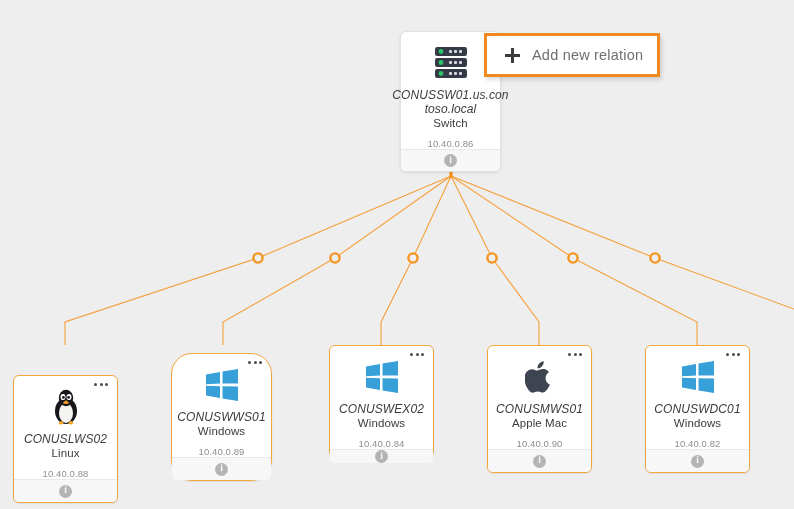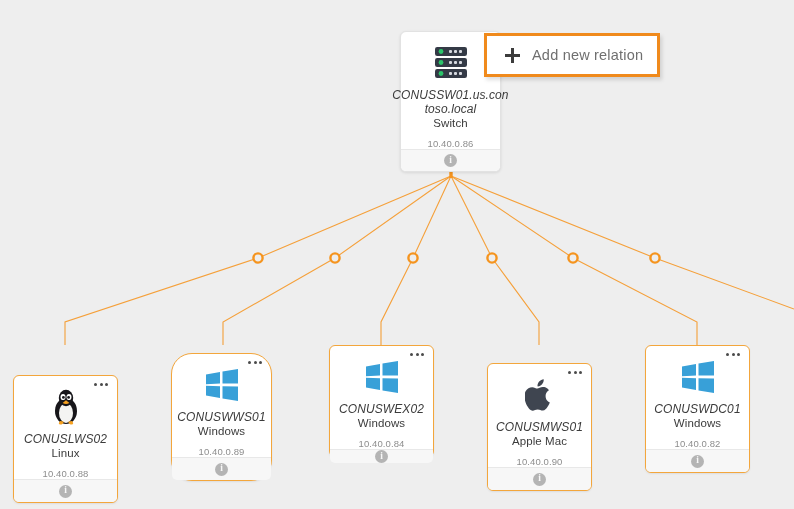--- a/index.html
+++ b/index.html
@@ -287,21 +287,21 @@
       </div>
       <div class="nm">CONUSWEX02</div>
       <div class="os">Windows</div>
       <div class="ip">10.40.0.84</div>
     </div>
     <div class="node-foot">
       <span class="info-ico">i</span>
     </div>
   </div>
 
-  <div class="node leaf" style="left:487px; top:363px; width:105px; height:128px;">
+  <div class="node leaf" style="left:487px; top:345px; width:105px; height:128px;">
     <div class="node-body">
       <div class="kebab">
           <i></i>
           <i></i>
           <i></i>
         </div>
       <div class="icon-wrap">
         <svg width="30" height="36" viewBox="0 0 30 36">
           <path fill="#3f4550" d="M20.6 19.2c-.05-4 3.2-5.9 3.35-6-1.82-2.68-4.66-3.05-5.67-3.09-2.42-.24-4.72 1.42-5.95 1.42-1.23 0-3.12-1.38-5.13-1.35-2.64.04-5.07 1.53-6.43 3.89-2.74 4.76-.7 11.8 1.97 15.66 1.3 1.89 2.86 4.01 4.9 3.93 1.96-.08 2.7-1.27 5.08-1.27 2.37 0 3.04 1.27 5.12 1.23 2.11-.04 3.45-1.92 4.74-3.82 1.49-2.19 2.11-4.31 2.14-4.42-.05-.02-4.1-1.58-4.12-6.18z"></path>
           <path fill="#3f4550" d="M17.1 7.2c1.08-1.31 1.81-3.13 1.61-4.94-1.56.06-3.44 1.04-4.56 2.34-1 1.15-1.88 3-1.64 4.77 1.74.14 3.51-.88 4.59-2.17z"></path>

